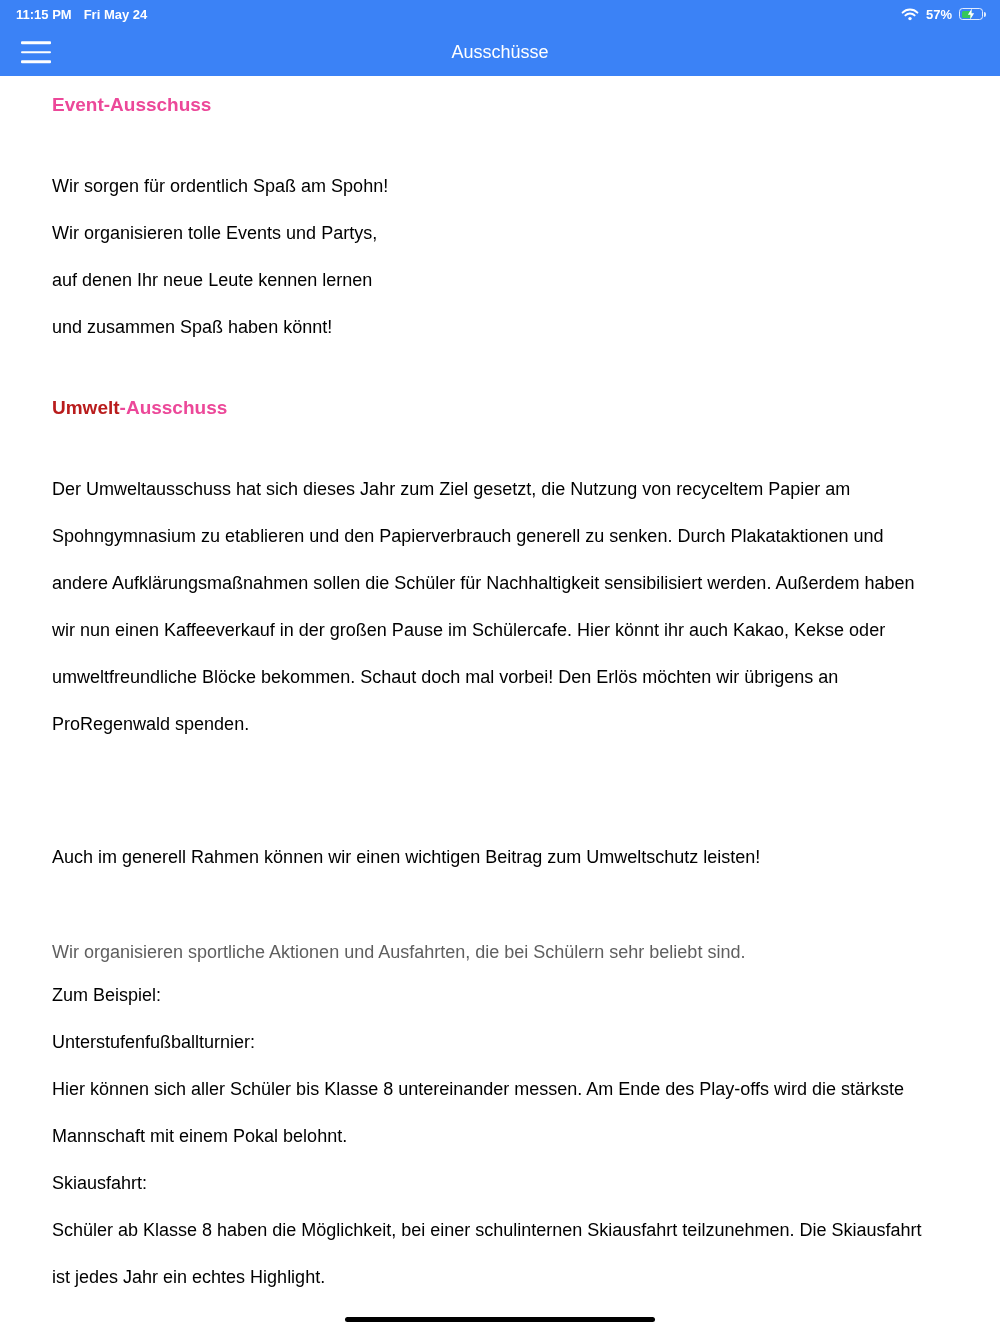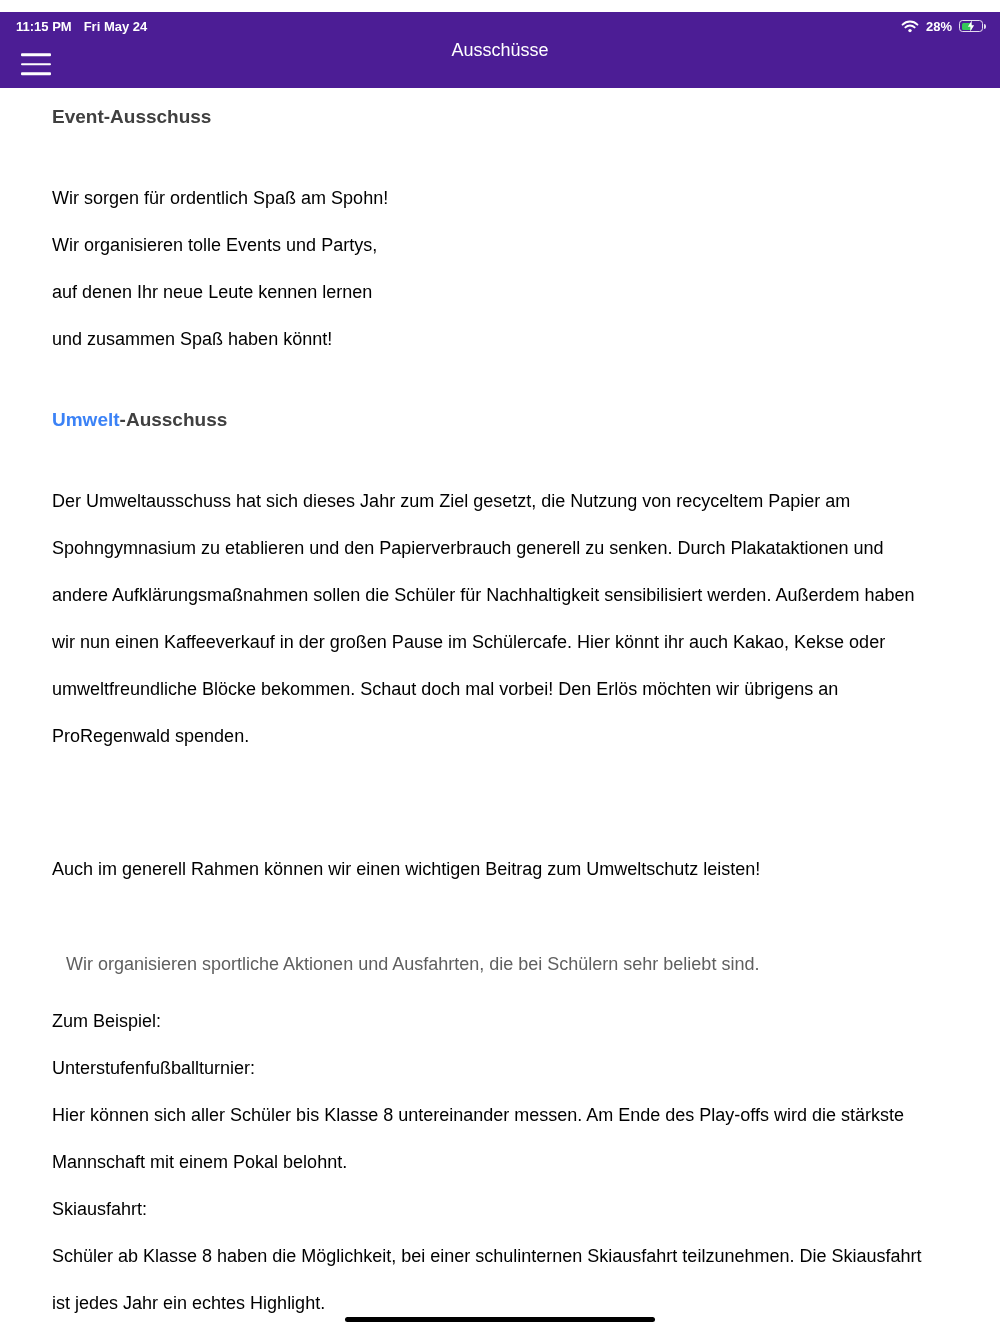--- a/index.html
+++ b/index.html
@@ -1,54 +1,54 @@
 <!DOCTYPE html>
 <html><head>
 <meta charset="utf-8">
 <style>
   * { margin:0; padding:0; box-sizing:border-box; }
   html,body { width:1000px; background:#ffffff; font-family:"Liberation Sans", sans-serif; }
   .screen { position:relative; width:1000px; height:1334px; background:#ffffff; overflow:hidden; }
 
   
-  .header { background:#4c1d95; color:#fff;margin-top:12px; }
+  .header { background:#3b82f6; color:#fff; }
   .statusbar {
     height:28px; display:flex; align-items:center; justify-content:space-between;
     padding:0 14px 0 16px; font-size:13px; font-weight:bold;
   }
   .sb-left { display:flex; align-items:center; gap:12px; }
   .sb-right { display:flex; align-items:center; gap:7px; }
   .wifi-svg { display:block; }
   .battery { display:flex; align-items:center; position:relative; }
   .battery-body {
     position:relative; width:24px; height:12px; border:1px solid rgba(255,255,255,0.85);
     border-radius:3.5px; padding:1.5px; display:block;
   }
   .battery-fill { display:block; height:100%; background:#35c759; border-radius:1.5px; }
   .battery-cap { width:2px; height:5px; background:rgba(255,255,255,0.85); border-radius:0 2px 2px 0; margin-left:1px; }
   .bolt { position:absolute; left:50%; top:50%; transform:translate(-50%,-50%); }
 
-  .navbar { height:48px; position:relative; display:flex; align-items:flex-start; justify-content:center; }
+  .navbar { height:48px; position:relative; display:flex; align-items:center; justify-content:center; }
   .menu-btn {
     position:absolute; left:19px; top:50%; transform:translateY(-50%);
     background:none; border:none; cursor:pointer; display:flex; flex-direction:column; gap:7px; padding:4px 2px;
   }
   .menu-btn .bar { display:block; width:30px; height:2.5px; background:#ffffff; border-radius:1px; }
   .nav-title { color:#ffffff; font-size:18px; font-weight:normal; }
 
   
   .content { padding:18px 58px 0 52px; font-size:18px; color:#000; }
   .heading { font-size:19px; font-weight:bold; line-height:1.2; margin:0 0 46px; }
-  .heading .part-black { color:#3b82f6; }
-  .heading .part-gray { color:#404040;margin-top:39px; }
+  .heading .part-black { color:#b91c1c; }
+  .heading .part-gray { color:#ec4899;margin-top:39px; }
   .heading-event { color:#545454; }
   .body-text { line-height:47px; white-space:pre-line; margin:0 0 46px; }
   .body-text.no-gap { margin-bottom:0; }
   .note-text { line-height:39px; white-space:pre-line; margin:90px 0 56px; }
-  .intro-gray { color:#5f5f5f; line-height:39px; margin:14px; }
+  .intro-gray { color:#5f5f5f; line-height:39px; margin:0; }
 
   
   .home-indicator {
     position:absolute; left:50%; transform:translateX(-50%); bottom:12px;
     width:310px; height:5px; background:#000; border-radius:3px;
   }
 </style>
 </head>
 <body>
 
@@ -61,21 +61,21 @@
         <span>Fri May 24</span>
       </div>
       <div class="sb-right">
         <span>
           <svg class="wifi-svg" width="18" height="13" viewBox="0 0 18 13">
             <path d="M1.6 4.6 a10.4 10.4 0 0 1 14.8 0" stroke="#ffffff" stroke-width="2" fill="none" stroke-linecap="round"></path>
             <path d="M4.4 7.4 a6.4 6.4 0 0 1 9.2 0" stroke="#ffffff" stroke-width="2" fill="none" stroke-linecap="round"></path>
             <circle cx="9" cy="10.6" r="1.7" fill="#ffffff"></circle>
           </svg>
         </span>
-        <span>28%</span>
+        <span>57%</span>
         <span class="battery">
           <span class="battery-body">
             <span class="battery-fill" style="width: 57%;"></span>
             <svg class="bolt" width="8" height="11" viewBox="0 0 10 14">
               <path d="M6 0 L1 8 L4.3 8 L4 14 L9 6 L5.7 6 Z" fill="#ffffff"></path>
             </svg>
           </span>
           <span class="battery-cap"></span>
         </span>
       </div>

